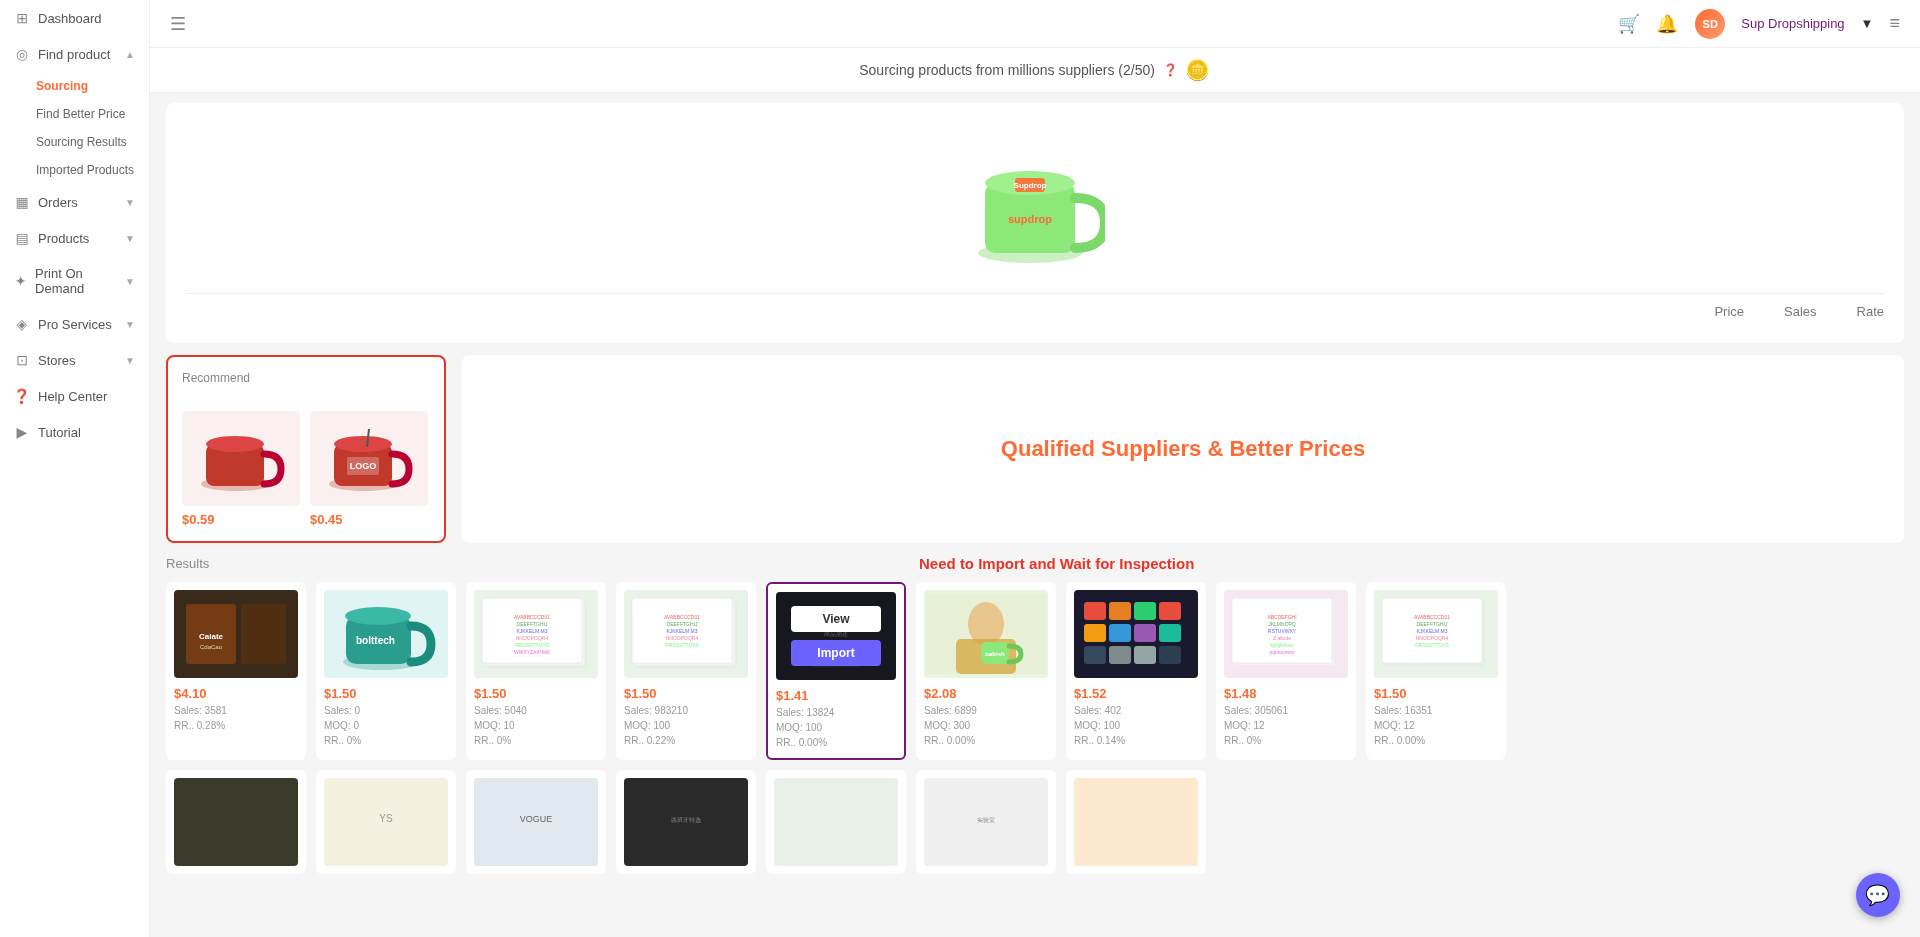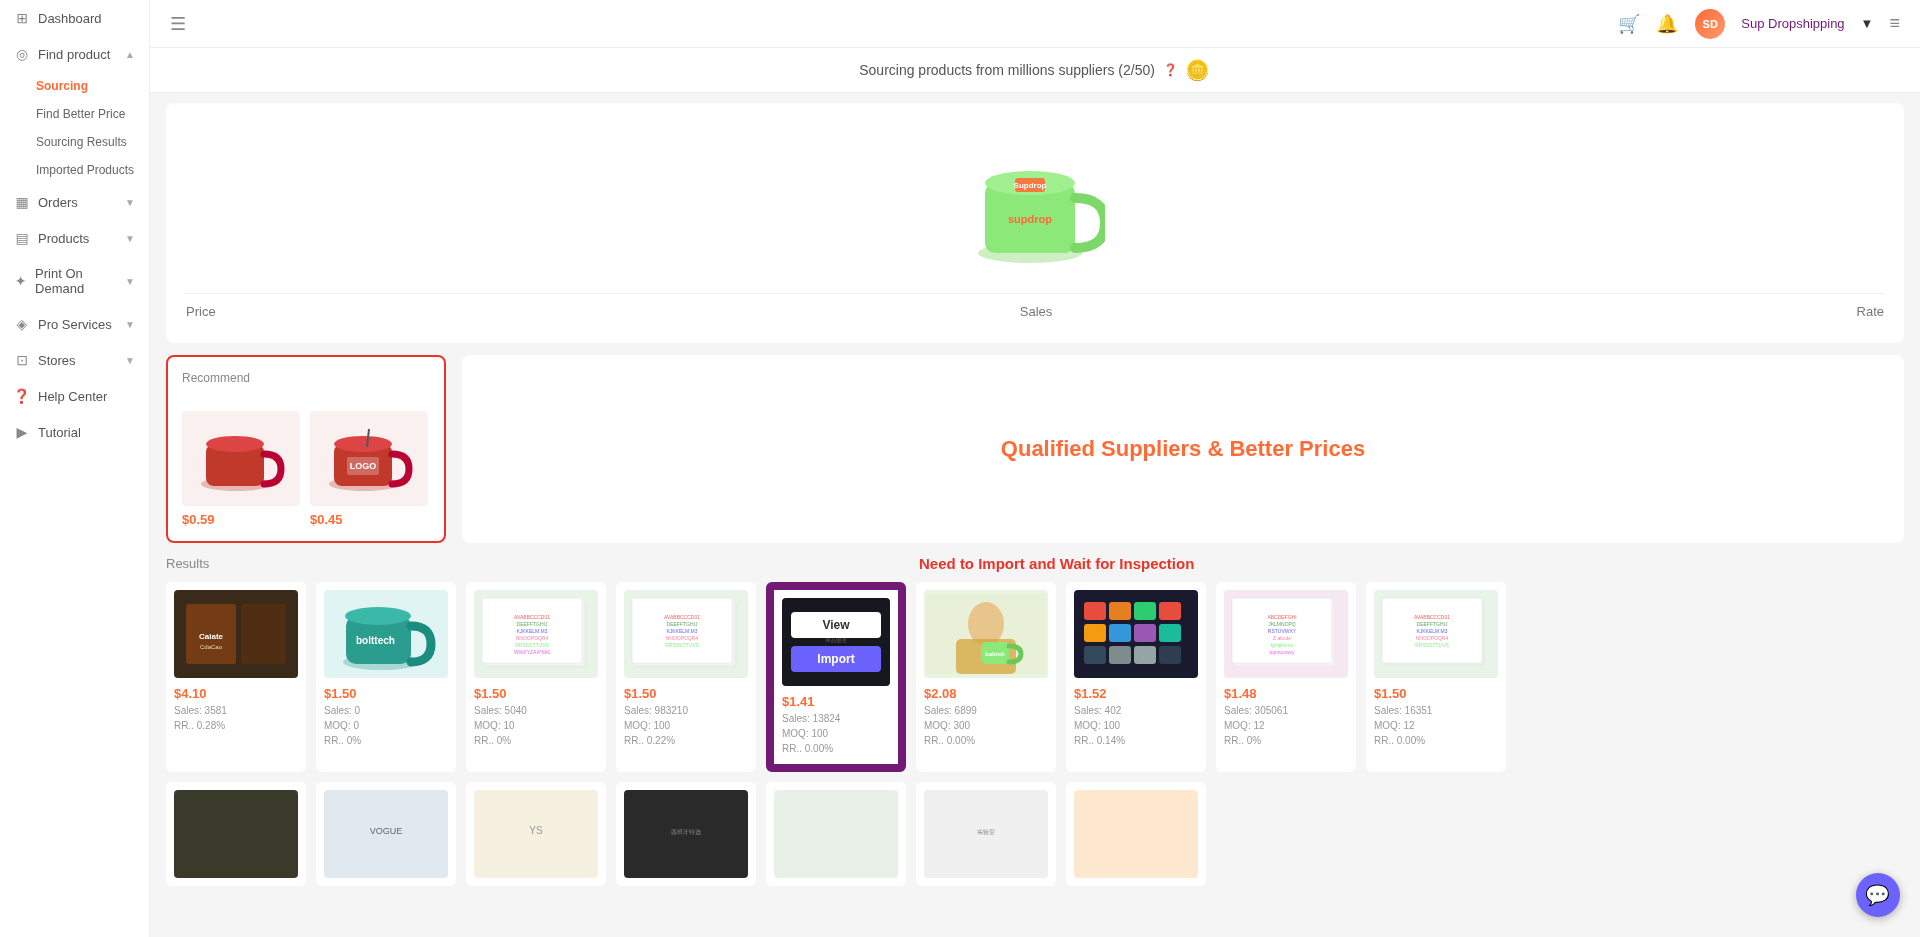--- a/index.html
+++ b/index.html
@@ -51,21 +51,21 @@
     .qualified-banner { flex: 1; display: flex; align-items: center; justify-content: center; background: #fff; border-radius: 8px; }
     .qualified-text { color: #ff6b35; font-size: 22px; font-weight: 600; }
 
     
     .results-section { padding: 0 16px 16px 16px; }
     .results-header-row { display: flex; align-items: center; justify-content: space-between; margin-bottom: 10px; }
     .results-label { font-size: 13px; color: #888; }
     .need-import-badge { color: #e8352a; font-size: 15px; font-weight: 600; }
     .products-grid { display: flex; gap: 10px; overflow-x: auto; }
     .product-card { background: #fff; border-radius: 6px; padding: 8px; min-width: 140px; max-width: 140px; flex-shrink: 0; cursor: pointer; position: relative; }
-    .product-card.highlighted { border: 8px solid #701a75; }
+    .product-card.highlighted { border: 2px solid #701a75; }
     .product-img-box { width: 100%; height: 88px; background: #f0f0f0; border-radius: 4px; overflow: hidden; display: flex; align-items: center; justify-content: center; position: relative; }
     .product-price { color: #ff6b35; font-weight: 600; font-size: 13px; margin-top: 5px; }
     .product-meta { font-size: 10px; color: #999; margin-top: 2px; line-height: 1.5; }
     
     .card-overlay { position: absolute; top: 0; left: 0; right: 0; bottom: 0; background: rgba(0,0,0,0.45); border-radius: 4px; display: flex; flex-direction: column; align-items: center; justify-content: center; gap: 8px; }
     .overlay-btn { width: 90px; height: 26px; border-radius: 4px; border: none; cursor: pointer; font-size: 12px; font-weight: 600; }
     .view-btn { background: #fff; color: #333; }
     .import-btn { background: #6c63ff; color: #fff; }
 
     
@@ -188,21 +188,21 @@
           <ellipse cx="65" cy="60" rx="45" ry="12" fill="#a0f090"></ellipse>
 
           <path d="M110 75 Q140 75 140 100 Q140 125 110 125" stroke="#7dd86a" stroke-width="10" fill="none" stroke-linecap="round"></path>
 
           <text x="65" y="100" text-anchor="middle" font-size="11" fill="#ff6b35" font-weight="700">supdrop</text>
 
           <rect x="50" y="55" width="30" height="14" rx="3" fill="#ff6b35" opacity="0.9"></rect>
           <text x="65" y="65" text-anchor="middle" font-size="8" fill="white" font-weight="700">Supdrop</text>
         </svg>
       </div>
-      <div class="filter-tabs" style="width: 100%; border-top: 1px solid #eee; padding-top: 10px; margin-top: 10px; display: flex; gap: 40px; justify-content: space-between;">
+      <div class="filter-tabs" style="width: 100%; border-top: 1px solid #eee; padding-top: 10px; margin-top: 10px; display: flex; gap: 40px; justify-content: flex-end;">
         <span class="filter-tab">Price</span>
         <span class="filter-tab">Sales</span>
         <span class="filter-tab">Rate</span>
       </div>
     </div>
 
     <div class="sections-wrapper">
 
       <div class="recommend-section">
         <div class="section-label">Recommend</div>
@@ -472,32 +472,32 @@
 
       <div class="products-grid-row2">
         <div class="product-card">
           <div class="product-img-box choco-bg" style="background:#3a3a2a;">
             <svg width="120" height="80" viewBox="0 0 120 80">
               <rect x="0" y="0" width="120" height="80" fill="#3a3a2a"></rect>
             </svg>
           </div>
         </div>
         <div class="product-card">
+          <div class="product-img-box" style="background:#f5f0e0;">
+            <svg width="120" height="80" viewBox="0 0 120 80">
+              <rect x="0" y="0" width="120" height="80" fill="#f5f0e0"></rect>
+              <text x="60" y="40" text-anchor="middle" font-size="10" fill="#999">YS</text>
+            </svg>
+          </div>
+        </div>
+        <div class="product-card">
           <div class="product-img-box" style="background:#e0e8f0;">
             <svg width="120" height="80" viewBox="0 0 120 80">
               <rect x="0" y="0" width="120" height="80" fill="#e0e8f0"></rect>
               <text x="60" y="40" text-anchor="middle" font-size="9" fill="#666">VOGUE</text>
-            </svg>
-          </div>
-        </div>
-        <div class="product-card">
-          <div class="product-img-box" style="background:#f5f0e0;">
-            <svg width="120" height="80" viewBox="0 0 120 80">
-              <rect x="0" y="0" width="120" height="80" fill="#f5f0e0"></rect>
-              <text x="60" y="40" text-anchor="middle" font-size="10" fill="#999">YS</text>
             </svg>
           </div>
         </div>
         <div class="product-card">
           <div class="product-img-box" style="background:#2a2a2a;">
             <svg width="120" height="80" viewBox="0 0 120 80">
               <rect x="0" y="0" width="120" height="80" fill="#2a2a2a"></rect>
               <text x="60" y="40" text-anchor="middle" font-size="6" fill="#888">西班牙特选</text>
             </svg>
           </div>

